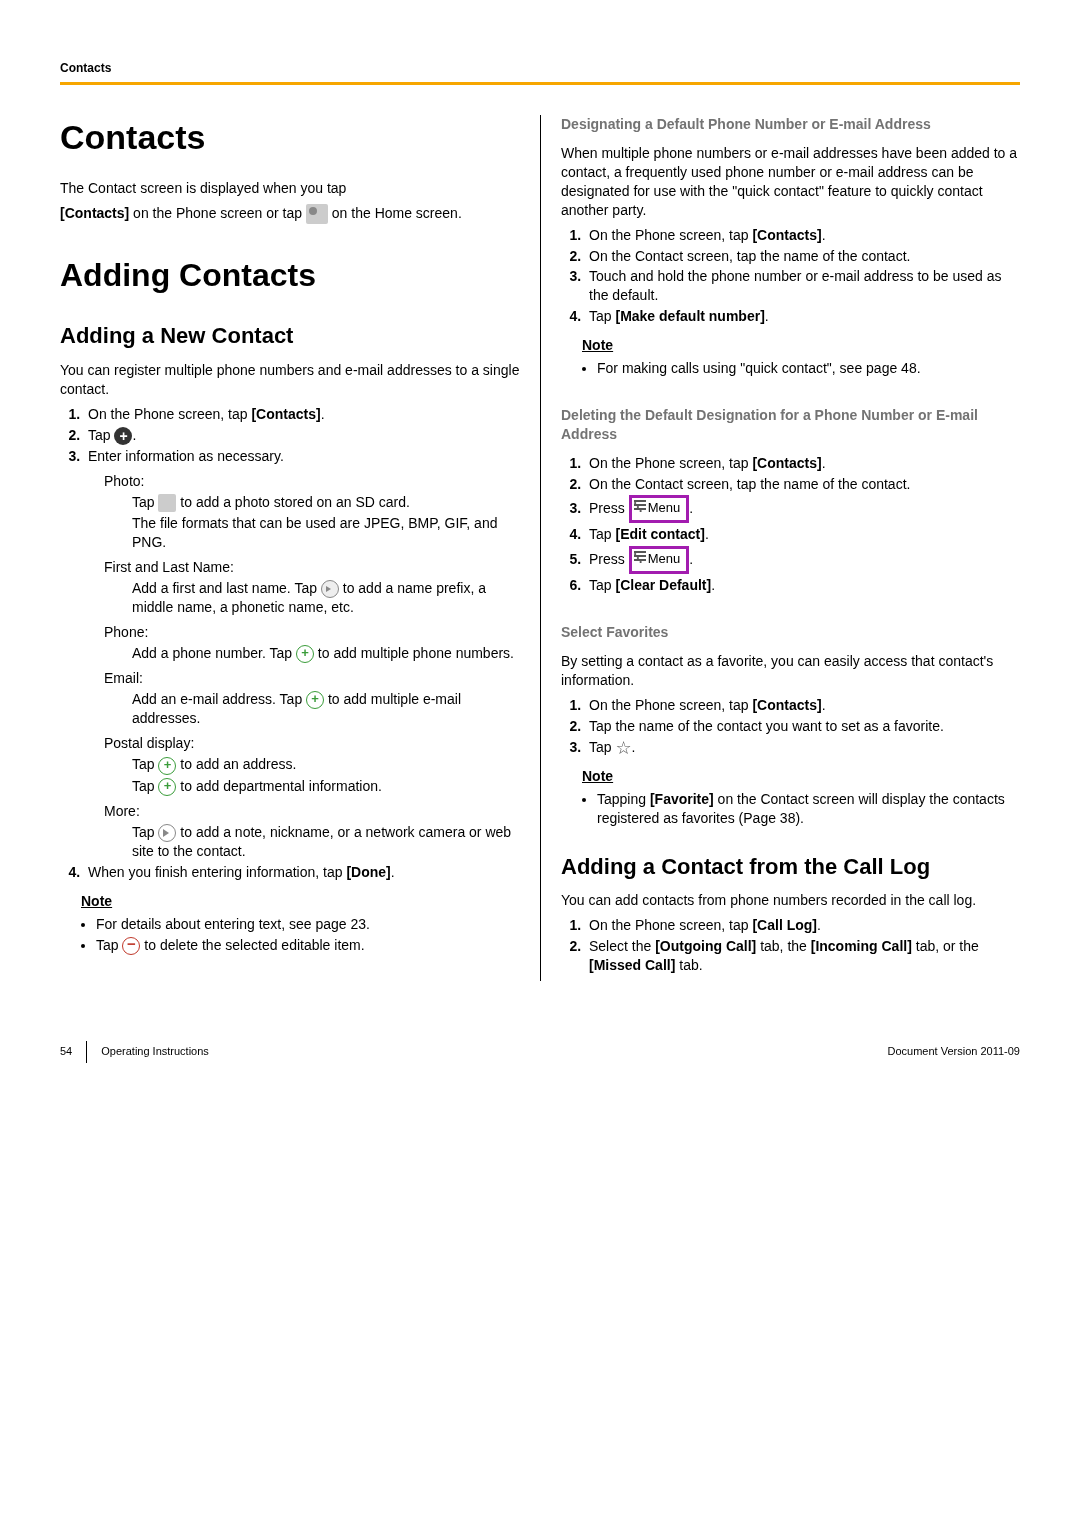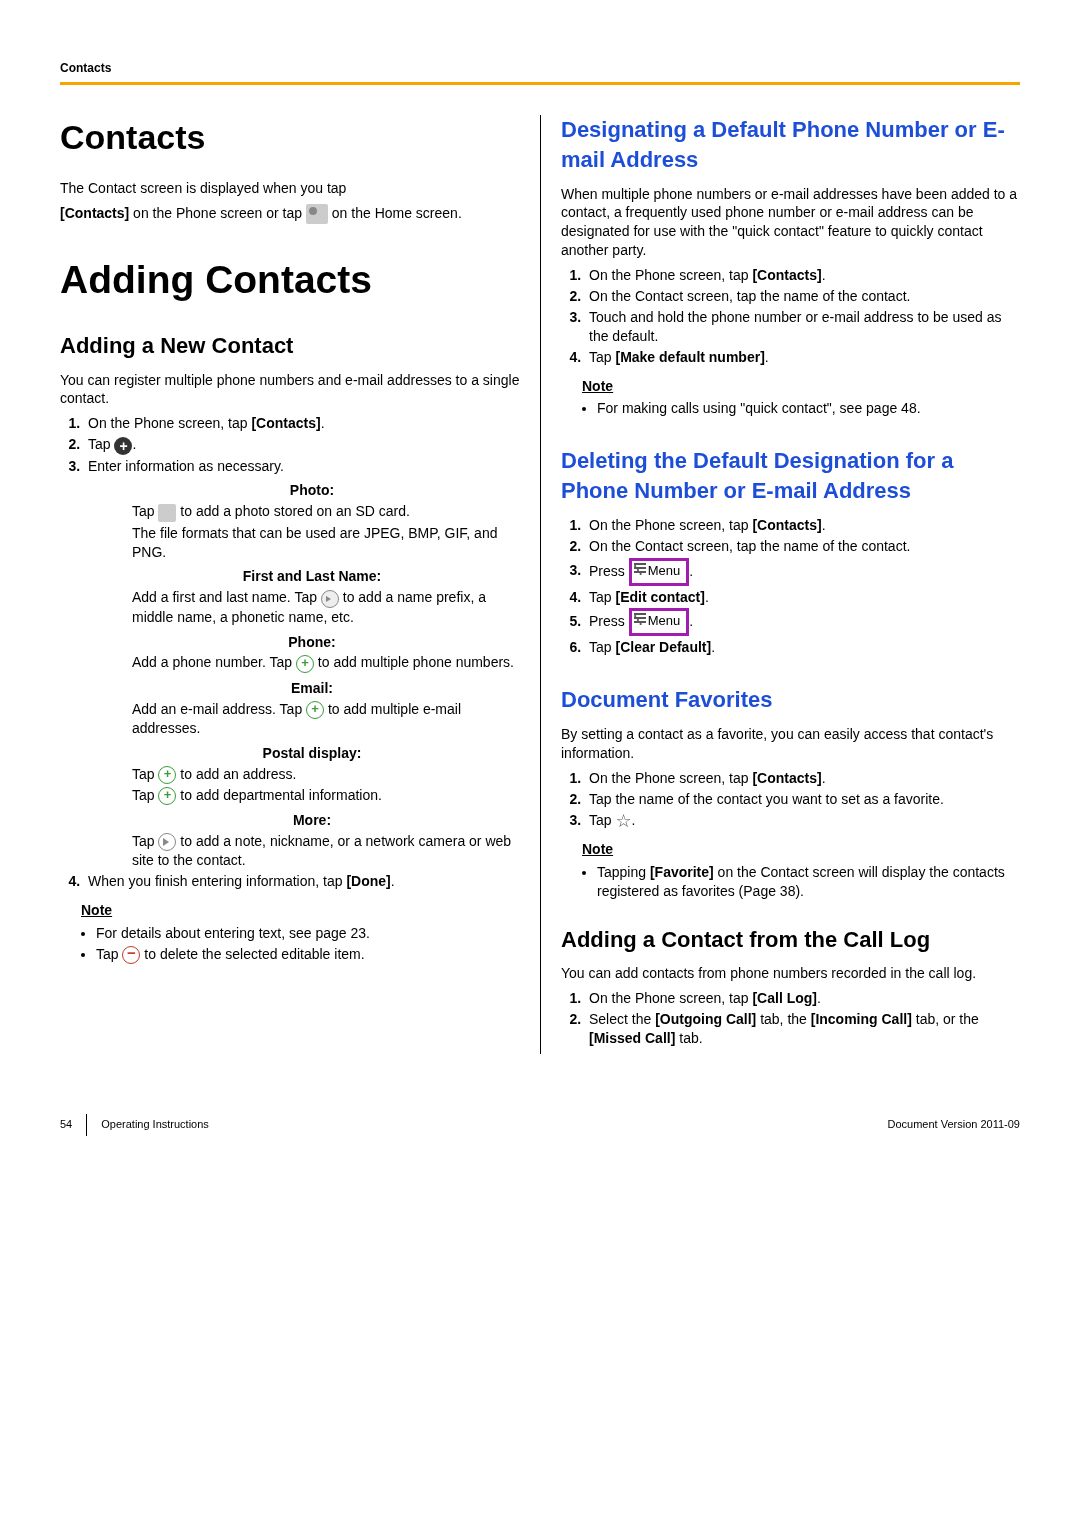--- a/index.html
+++ b/index.html
@@ -36,33 +36,33 @@
   .col-right {
     padding-left: 20px;
     border-left: 1px solid #000;
   }
   h1.chapter {
     font-size: 34px;
     font-weight: bold;
     margin: 0 0 18px 0;
   }
   h1.section {
-    font-size: 39px;
+    font-size: 32px;
     font-weight: bold;
     margin: 30px 0 16px 0;
   }
   h2 {
     font-size: 22px;
     font-weight: bold;
     margin: 24px 0 10px 0;
   }
   h3.blue {
-    font-size: 22px;
-    font-weight: bold;
-    color: #1d4ed8;
+    font-size: 14px;
+    font-weight: bold;
+    color: #737373;
     margin: 0 0 10px 0;
   }
   h3.blue.mt { margin-top: 28px; }
   ol {
     margin: 6px 0;
     padding-left: 24px;
   }
   ol > li {
     margin: 2px 0;
     padding-left: 4px;
@@ -74,23 +74,22 @@
   }
   ul > li { margin: 2px 0; }
   p { margin: 6px 0; }
   .note-label {
     font-weight: bold;
     text-decoration: underline;
     margin: 10px 0 2px 0;
     padding-left: 21px;
   }
   .field-label {
-    font-weight: bold;
+    font-weight: normal;
     margin: 6px 0 2px 16px;
-    text-align: center;
   }
   .field-desc {
     margin: 2px 0 2px 44px;
   }
   .inline-icon {
     display: inline-block;
     vertical-align: middle;
   }
   .icon-contacts-home {
     width: 22px; height: 20px;
@@ -294,21 +293,21 @@
     <h3 class="blue mt">Deleting the Default Designation for a Phone Number or E-mail Address</h3>
     <ol>
       <li><span>On the Phone screen, tap </span><b>[Contacts]</b><span>.</span></li>
       <li>On the Contact screen, tap the name of the contact.</li>
       <li><span>Press </span><span class="menu-btn"><span class="bars"><span></span><span></span><span></span></span><span>Menu</span></span><span>.</span></li>
       <li><span>Tap </span><b>[Edit contact]</b><span>.</span></li>
       <li><span>Press </span><span class="menu-btn"><span class="bars"><span></span><span></span><span></span></span><span>Menu</span></span><span>.</span></li>
       <li><span>Tap </span><b>[Clear Default]</b><span>.</span></li>
     </ol>
 
-    <h3 class="blue mt">Document Favorites</h3>
+    <h3 class="blue mt">Select Favorites</h3>
     <p>By setting a contact as a favorite, you can easily access that contact's information.</p>
     <ol>
       <li><span>On the Phone screen, tap </span><b>[Contacts]</b><span>.</span></li>
       <li>Tap the name of the contact you want to set as a favorite.</li>
       <li><span>Tap </span><span class="icon-star">☆</span><span>.</span></li>
     </ol>
     <div class="note-label">Note</div>
     <ul>
       <li><span>Tapping </span><b>[Favorite]</b><span> on the Contact screen will display the contacts registered as favorites (Page 38).</span></li>
     </ul>

